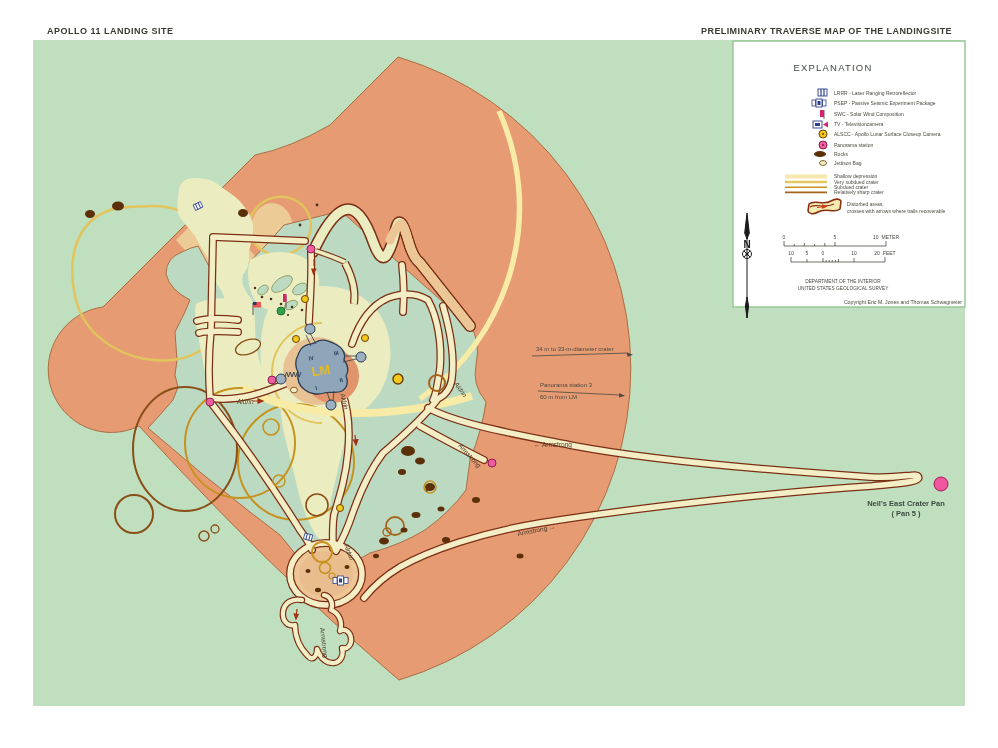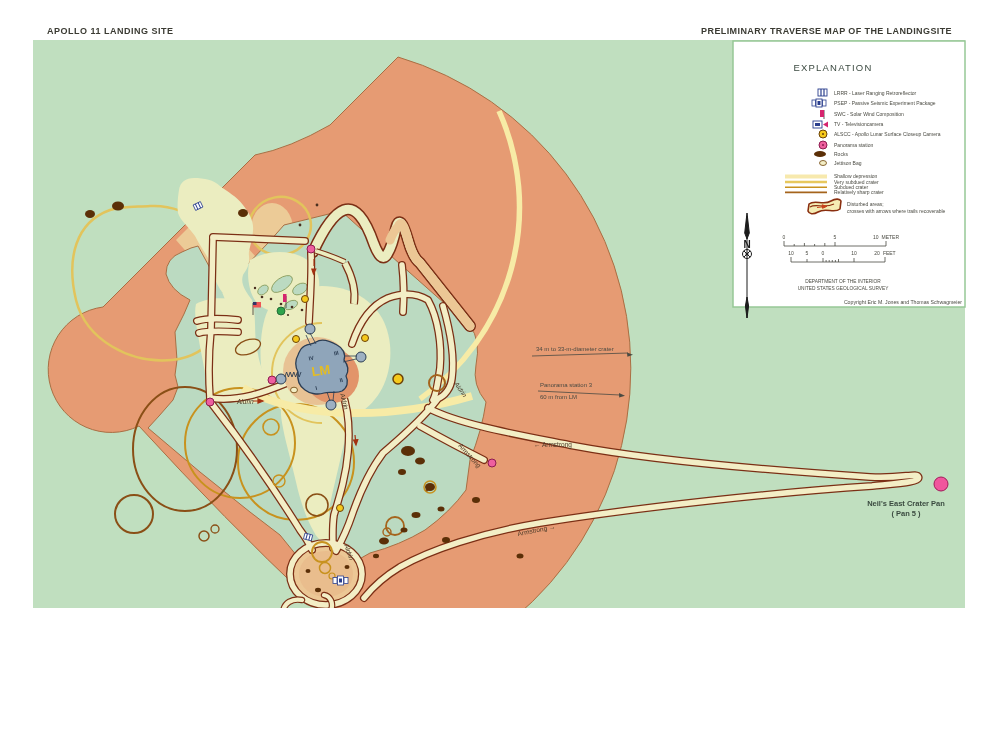--- a/index.html
+++ b/index.html
@@ -1,16 +1,16 @@
 <!DOCTYPE html>
 <html><head>
 <meta charset="utf-8">
 <style>
   html,body{margin:0;padding:0;background:#ffffff;}
-  #page{position:relative;width:998px;height:608px;background:#be185d;font-family:"Liberation Sans",sans-serif;}
+  #page{position:relative;width:998px;height:748px;background:#be185d;font-family:"Liberation Sans",sans-serif;}
   svg{display:block;}
   text{font-family:"Liberation Sans",sans-serif;}
 </style>
 </head>
 <body>
 <div id="page">
 <svg width="998" height="748" viewBox="0 0 998 748">
 
   <rect x="0" y="0" width="998" height="748" fill="#ffffff"></rect>
 

